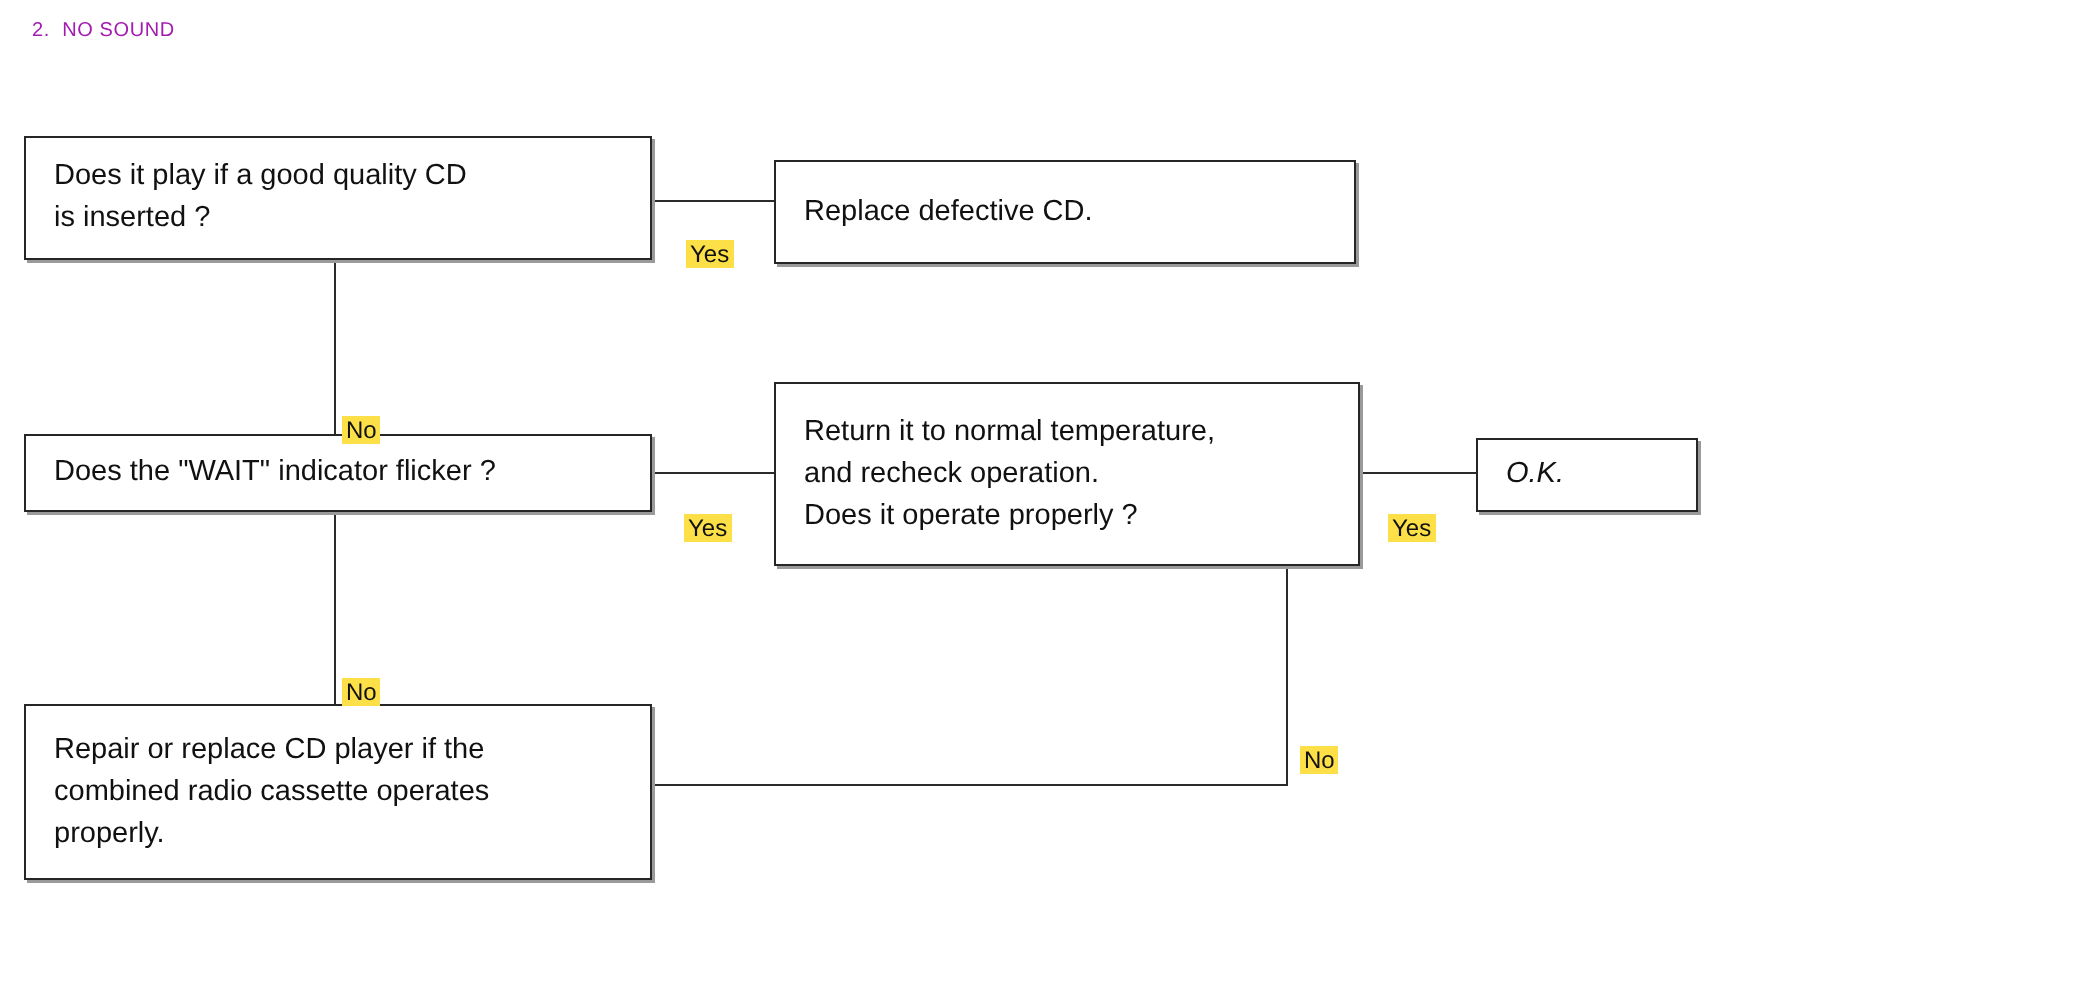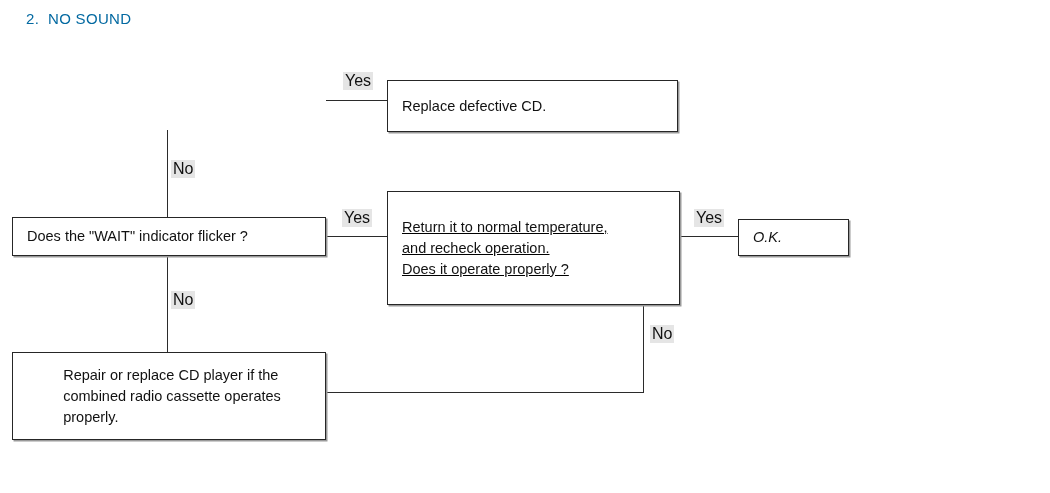--- a/index.html
+++ b/index.html
@@ -10,24 +10,24 @@
   #canvas {
     position: relative;
     width: 1050px;
     height: 493px;
     background: #ffffff;
     font-family: "Liberation Sans", sans-serif;
     overflow: hidden;
   }
   .title {
     position: absolute;
-    left: 26px;
+    left: 16px;
     top: 10px;
-    font-size: 15px;
-    color: #0369a1;
+    font-size: 10px;
+    color: #a21caf;
     letter-spacing: 0.3px;
     white-space: pre;
   }
   .node {
     position: absolute;
     box-sizing: border-box;
     border: 1px solid #262626;
     background: #ffffff;
     box-shadow: 1.5px 1.5px 0 0 #9a9a9a;
     display: flex;
@@ -49,26 +49,27 @@
     z-index: 1;
   }
   .edge-v {
     position: absolute;
     width: 0;
     border-left: 1.3px solid #2b2b2b;
     z-index: 1;
   }
   .edge-label {
     position: absolute;
-    font-size: 16px;
+    font-size: 12px;
     color: #111111;
-    background: #e5e5e5;
+    background: #fde047;
     padding: 0 2px;
     z-index: 3;
     white-space: pre;
+    margin-top: 48px;
   }
 </style>
 </head>
 <body>
 
 <div id="canvas">
 
   <div class="title">2.  NO SOUND</div>
 
   <div class="edge-h" style="left:326px; top:100px; width:61px;"></div>
@@ -83,38 +84,42 @@
   <div class="edge-v" style="left:167px; top:256px; height:96px;"></div>
   <div class="edge-label" style="left:171px; top:291px;">No</div>
 
   <div class="edge-h" style="left:680px; top:236px; width:58px;"></div>
   <div class="edge-label" style="left:694px; top:209px;">Yes</div>
 
   <div class="edge-v" style="left:643px; top:281px; height:111px;"></div>
   <div class="edge-h" style="left:326px; top:392px; width:318px;"></div>
   <div class="edge-label" style="left:650px; top:325px;">No</div>
 
+  <div class="node" style="left:12px; top:68px; width:314px; height:62px;">
+    <div class="node-text">Does it play if a good quality CD
+is inserted ?</div>
+  </div>
 
   <div class="node" style="left:387px; top:80px; width:291px; height:52px;">
     <div class="node-text">Replace defective CD.</div>
   </div>
 
   <div class="node" style="left:12px; top:217px; width:314px; height:39px;">
     <div class="node-text">Does the "WAIT" indicator flicker ?</div>
   </div>
 
-  <div class="node" style="left:387px; top:191px; width:293px; height:114px;text-decoration:underline;">
+  <div class="node" style="left:387px; top:191px; width:293px; height:92px;">
     <div class="node-text">Return it to normal temperature,
 and recheck operation.
 Does it operate properly ?</div>
   </div>
 
   <div class="node" style="left:738px; top:219px; width:111px; height:37px;font-style:italic;">
     <div class="node-text">O.K.</div>
   </div>
 
-  <div class="node" style="left:12px; top:352px; width:314px; height:88px;justify-content:center;">
+  <div class="node" style="left:12px; top:352px; width:314px; height:88px;">
     <div class="node-text">Repair or replace CD player if the
 combined radio cassette operates
 properly.</div>
   </div>
 
 </div>
 
 </body></html>

